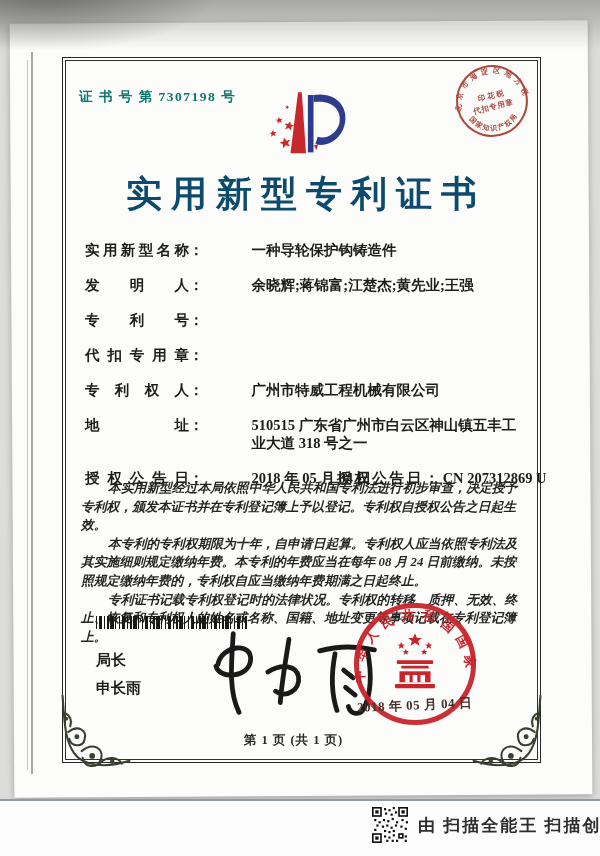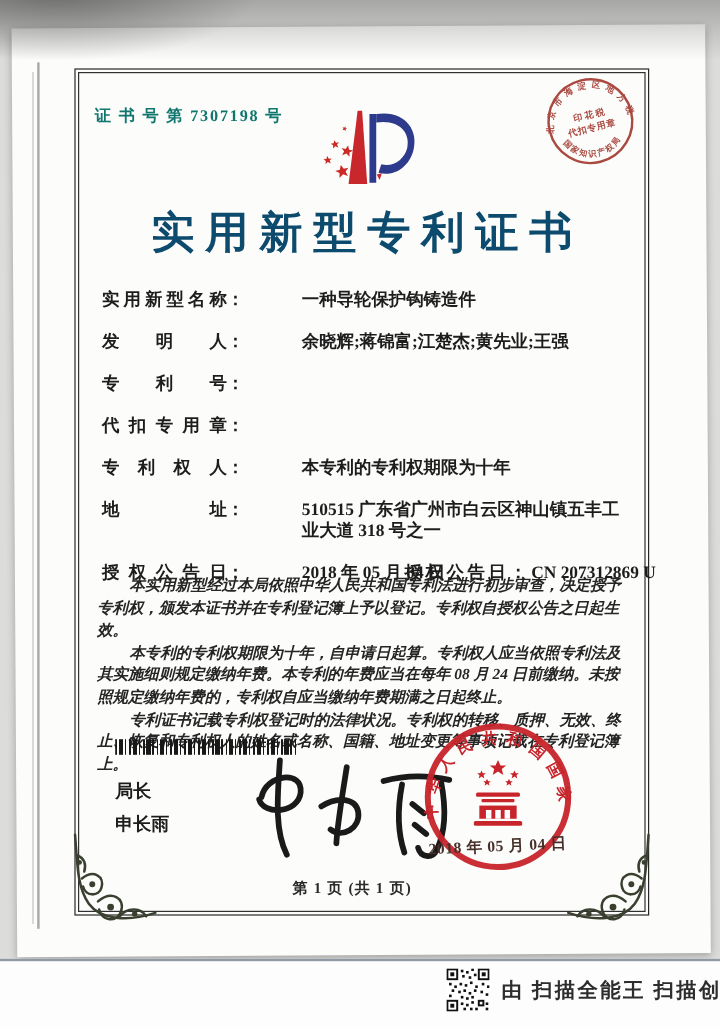--- a/index.html
+++ b/index.html
@@ -130,21 +130,21 @@
         <span class="flabel">专利号</span>
           <span class="fcolon">：</span>
       </div>
       <div class="frow">
         <span class="flabel">代扣专用章</span>
           <span class="fcolon">：</span>
       </div>
       <div class="frow">
         <span class="flabel">专利权人</span>
           <span class="fcolon">：</span>
-        <span class="fvalue">本专利的专利权期限为十年</span>
+        <span class="fvalue">广州市特威工程机械有限公司</span>
       </div>
       <div class="frow">
         <span class="flabel">地址</span>
           <span class="fcolon">：</span>
         <span class="fvalue">510515 广东省广州市白云区神山镇五丰工业大道 318 号之一</span>
       </div>
       <div class="frow">
         <span class="flabel">授权公告日</span>
           <span class="fcolon">：</span>
         <span class="fvalue">2018 年 05 月 04 日</span>

